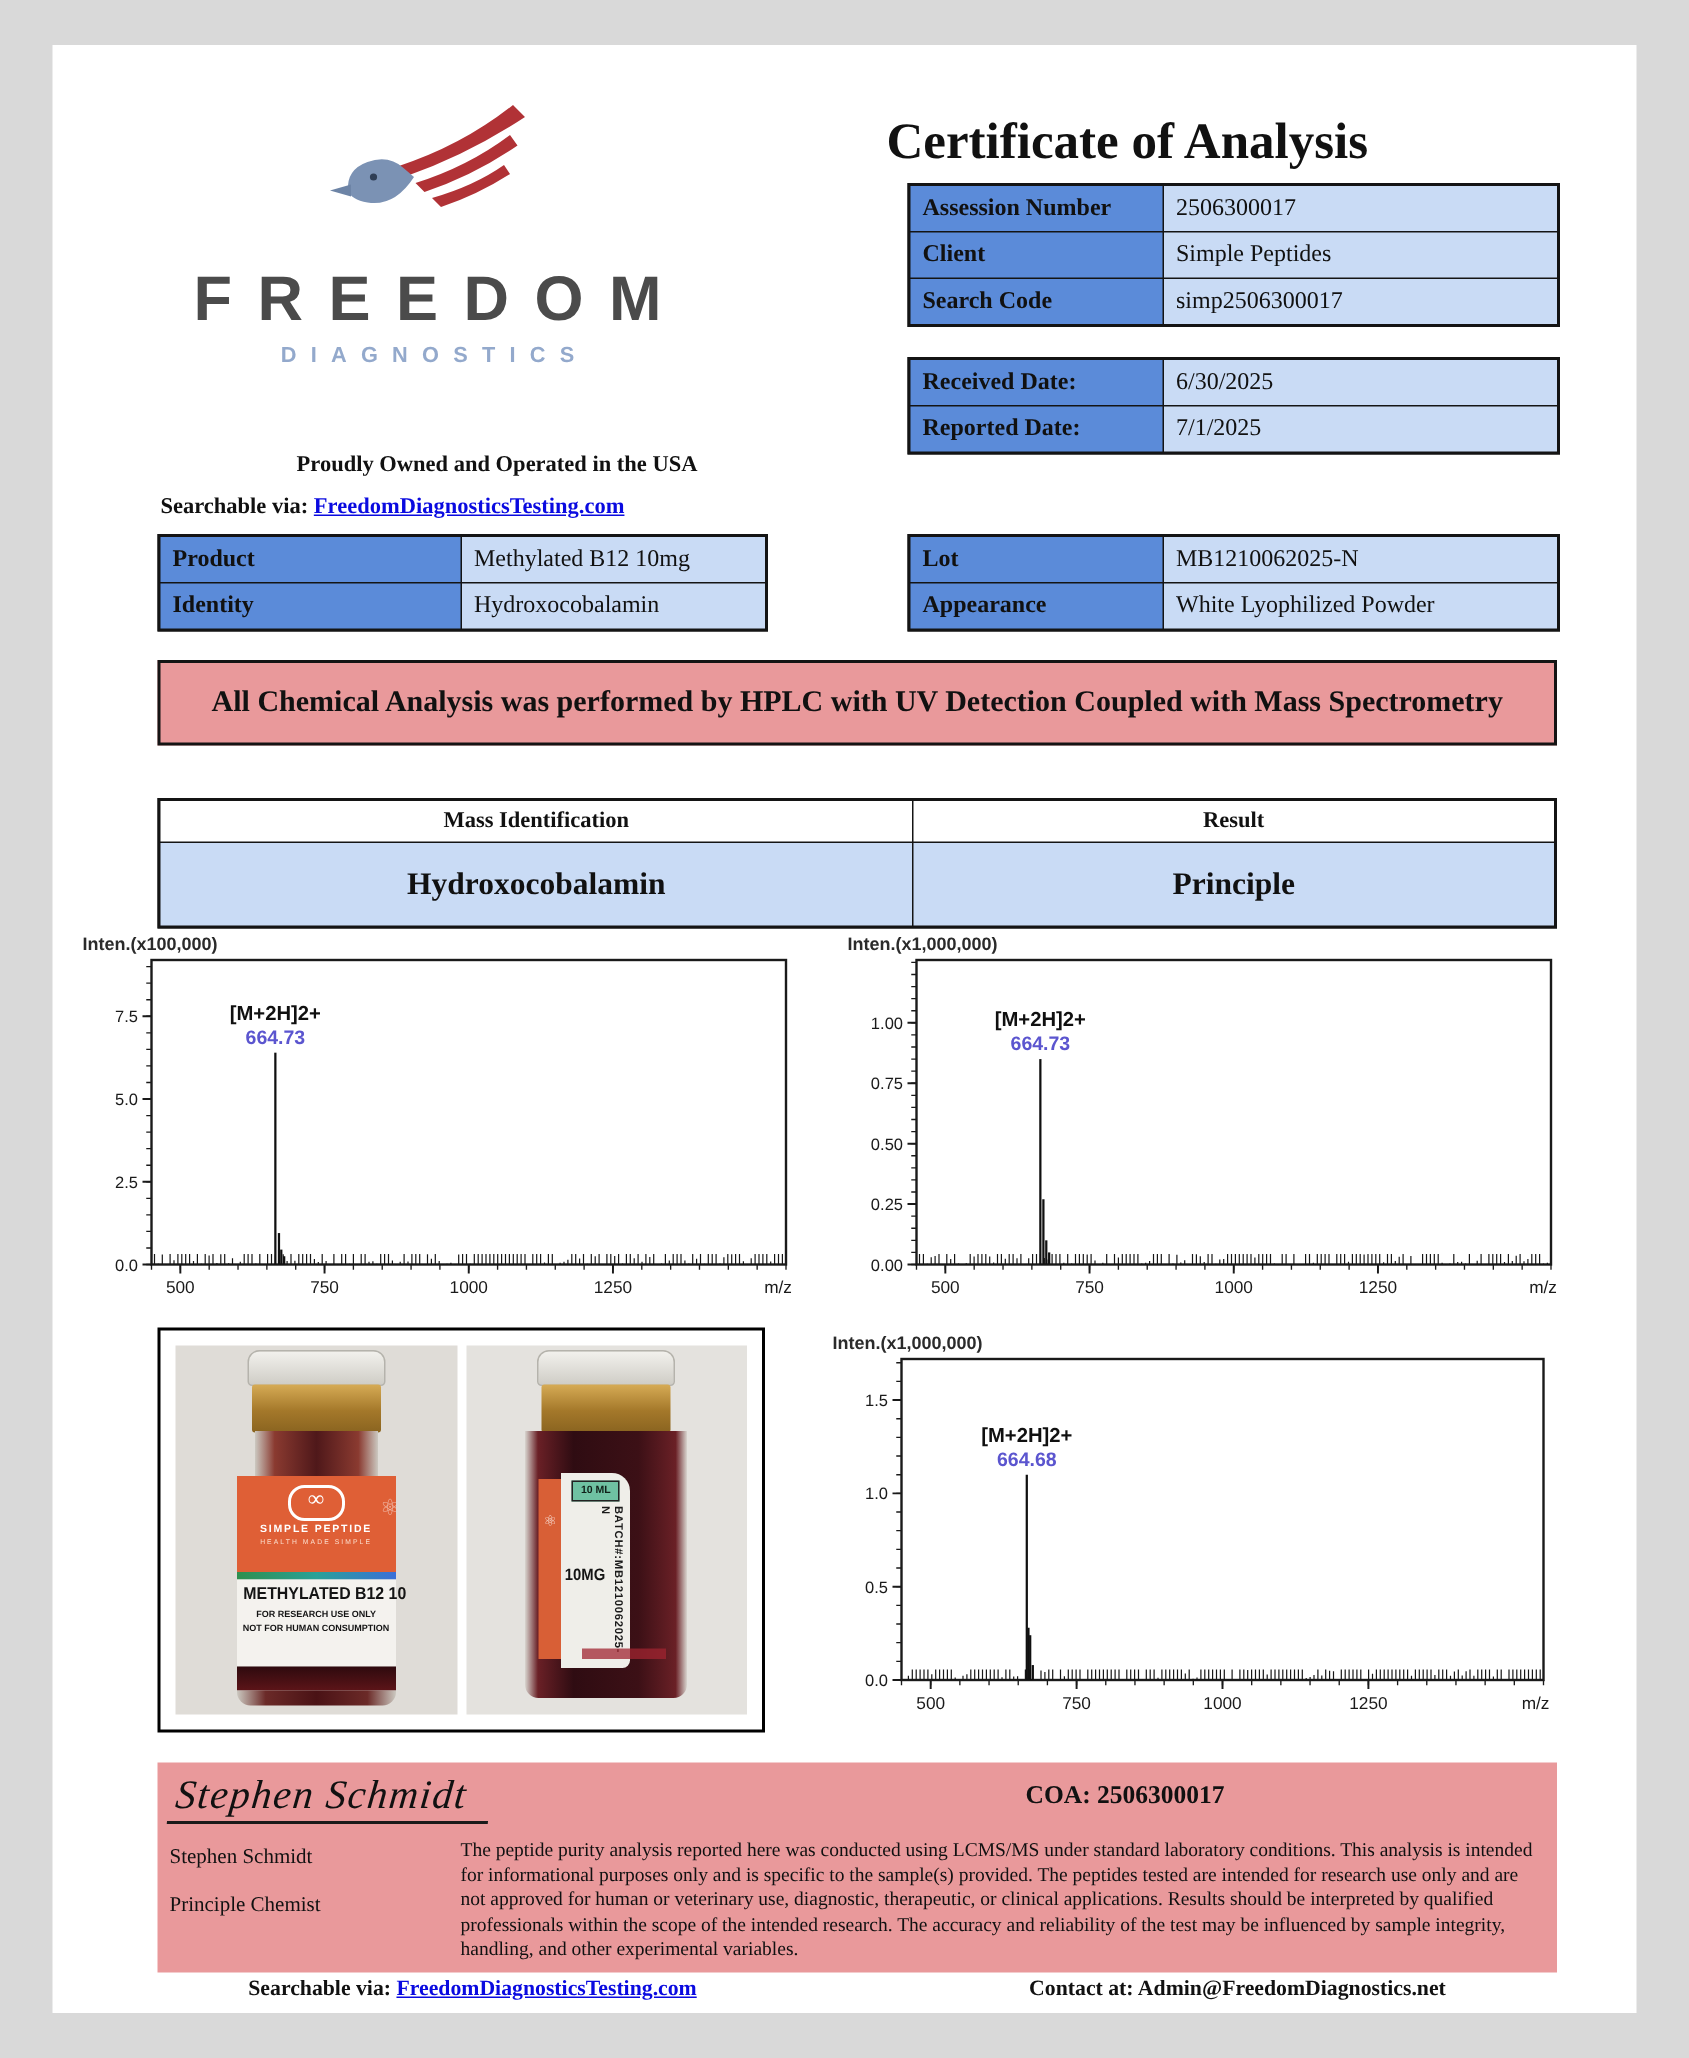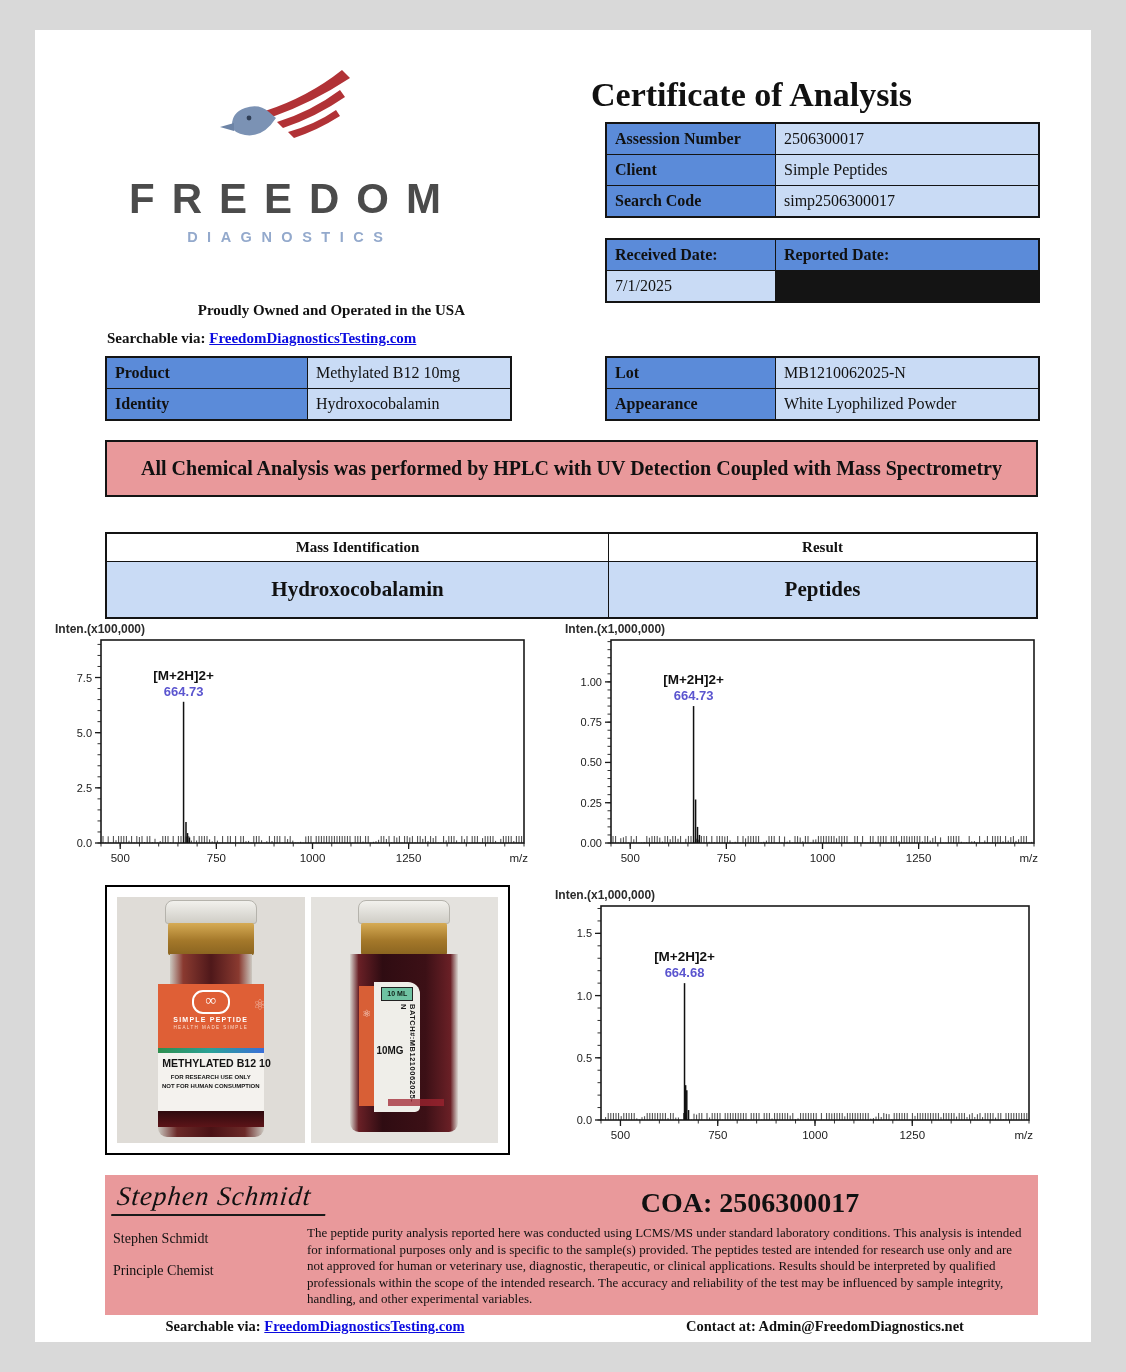--- a/index.html
+++ b/index.html
@@ -89,21 +89,21 @@
   .b-batch{position:absolute;right:3px;top:22px;height:104px;writing-mode:vertical-rl;
          font-family:"Liberation Sans",sans-serif;font-weight:bold;font-size:7.5px;letter-spacing:.5px;color:#1a1a1a;}
   .b-partial{position:absolute;left:1px;top:62px;font-family:"Liberation Sans",sans-serif;font-weight:bold;
          font-size:11px;color:#141414;transform:scaleX(.9);}
   .b-shine{position:absolute;right:14px;bottom:26px;width:56px;height:7px;background:#a02430;opacity:.75;}
 
   
   .footer-box{position:absolute;left:70px;top:1145px;width:933px;height:140px;background:var(--footer_bg);}
   .sig{position:absolute;left:8px;top:6px;font-size:27px;font-style:italic;transform:skewX(-6deg);
        border-bottom:2px solid #1a1a1a;padding:0 16px 2px 4px;letter-spacing:1px;}
-  .coa{position:absolute;left:470px;top:12px;width:350px;text-align:center;font-weight:bold;font-size:28px;}
+  .coa{position:absolute;left:470px;top:12px;width:350px;text-align:center;font-weight:bold;font-size:17px;}
   .who-name{position:absolute;left:8px;top:56px;font-size:14px;}
   .who-role{position:absolute;left:8px;top:88px;font-size:14px;}
   .disc{position:absolute;left:202px;top:50px;width:724px;font-size:13px;line-height:1.27;}
 
   .links-row{position:absolute;top:1288px;width:100%;font-size:14.5px;font-weight:bold;}
   .links-left{position:absolute;left:70px;width:420px;text-align:center;}
   .links-right{position:absolute;left:590px;width:400px;text-align:center;}
 </style>
 </head>
 <body>
@@ -129,20 +129,21 @@
     <div class="cell lbl">Assession Number</div>
     <div class="cell val">2506300017</div>
     <div class="cell lbl">Client</div>
     <div class="cell val">Simple Peptides</div>
     <div class="cell lbl">Search Code</div>
     <div class="cell val">simp2506300017</div>
   </div>
 
   <div class="tbl dates-tbl">
     <div class="cell lbl">Received Date:</div>
+    <div class="cell val">6/30/2025</div>
     <div class="cell lbl">Reported Date:</div>
     <div class="cell val">7/1/2025</div>
   </div>
 
   <div class="tagline">Proudly Owned and Operated in the USA</div>
   <div class="search-top">
     <span>Searchable via:</span>
     <a href="#" class="doclink">FreedomDiagnosticsTesting.com</a>
   </div>
 
@@ -159,21 +160,21 @@
     <div class="cell lbl">Appearance</div>
     <div class="cell val">White Lyophilized Powder</div>
   </div>
 
   <div class="banner">All Chemical Analysis was performed by HPLC with UV Detection Coupled with Mass Spectrometry</div>
 
   <div class="results">
     <div class="hcell">Mass Identification</div>
     <div class="hcell">Result</div>
     <div class="dcell">Hydroxocobalamin</div>
-    <div class="dcell">Peptides</div>
+    <div class="dcell">Principle</div>
   </div>
 
   <div class="chart" style="left:20px;top:592px;">
     <svg width="475" height="255">
         <text x="0" y="11" font-size="12" font-weight="bold" fill="#2b2b2b" font-family="&quot;Liberation Sans&quot;,sans-serif">Inten.(x100,000)</text>
         <rect x="46" y="18" width="423" height="203" fill="none" stroke="#1a1a1a" stroke-width="1.6"></rect>
         <line x1="40" y1="221" x2="46" y2="221" stroke="#1a1a1a" stroke-width="1.3"></line>
         <text x="37" y="225" text-anchor="end" font-size="11" fill="#1a1a1a" font-family="&quot;Liberation Sans&quot;,sans-serif">0.0</text>
         <line x1="40" y1="165.83695652173913" x2="46" y2="165.83695652173913" stroke="#1a1a1a" stroke-width="1.3"></line>
         <text x="37" y="169.83695652173913" text-anchor="end" font-size="11" fill="#1a1a1a" font-family="&quot;Liberation Sans&quot;,sans-serif">2.5</text>

